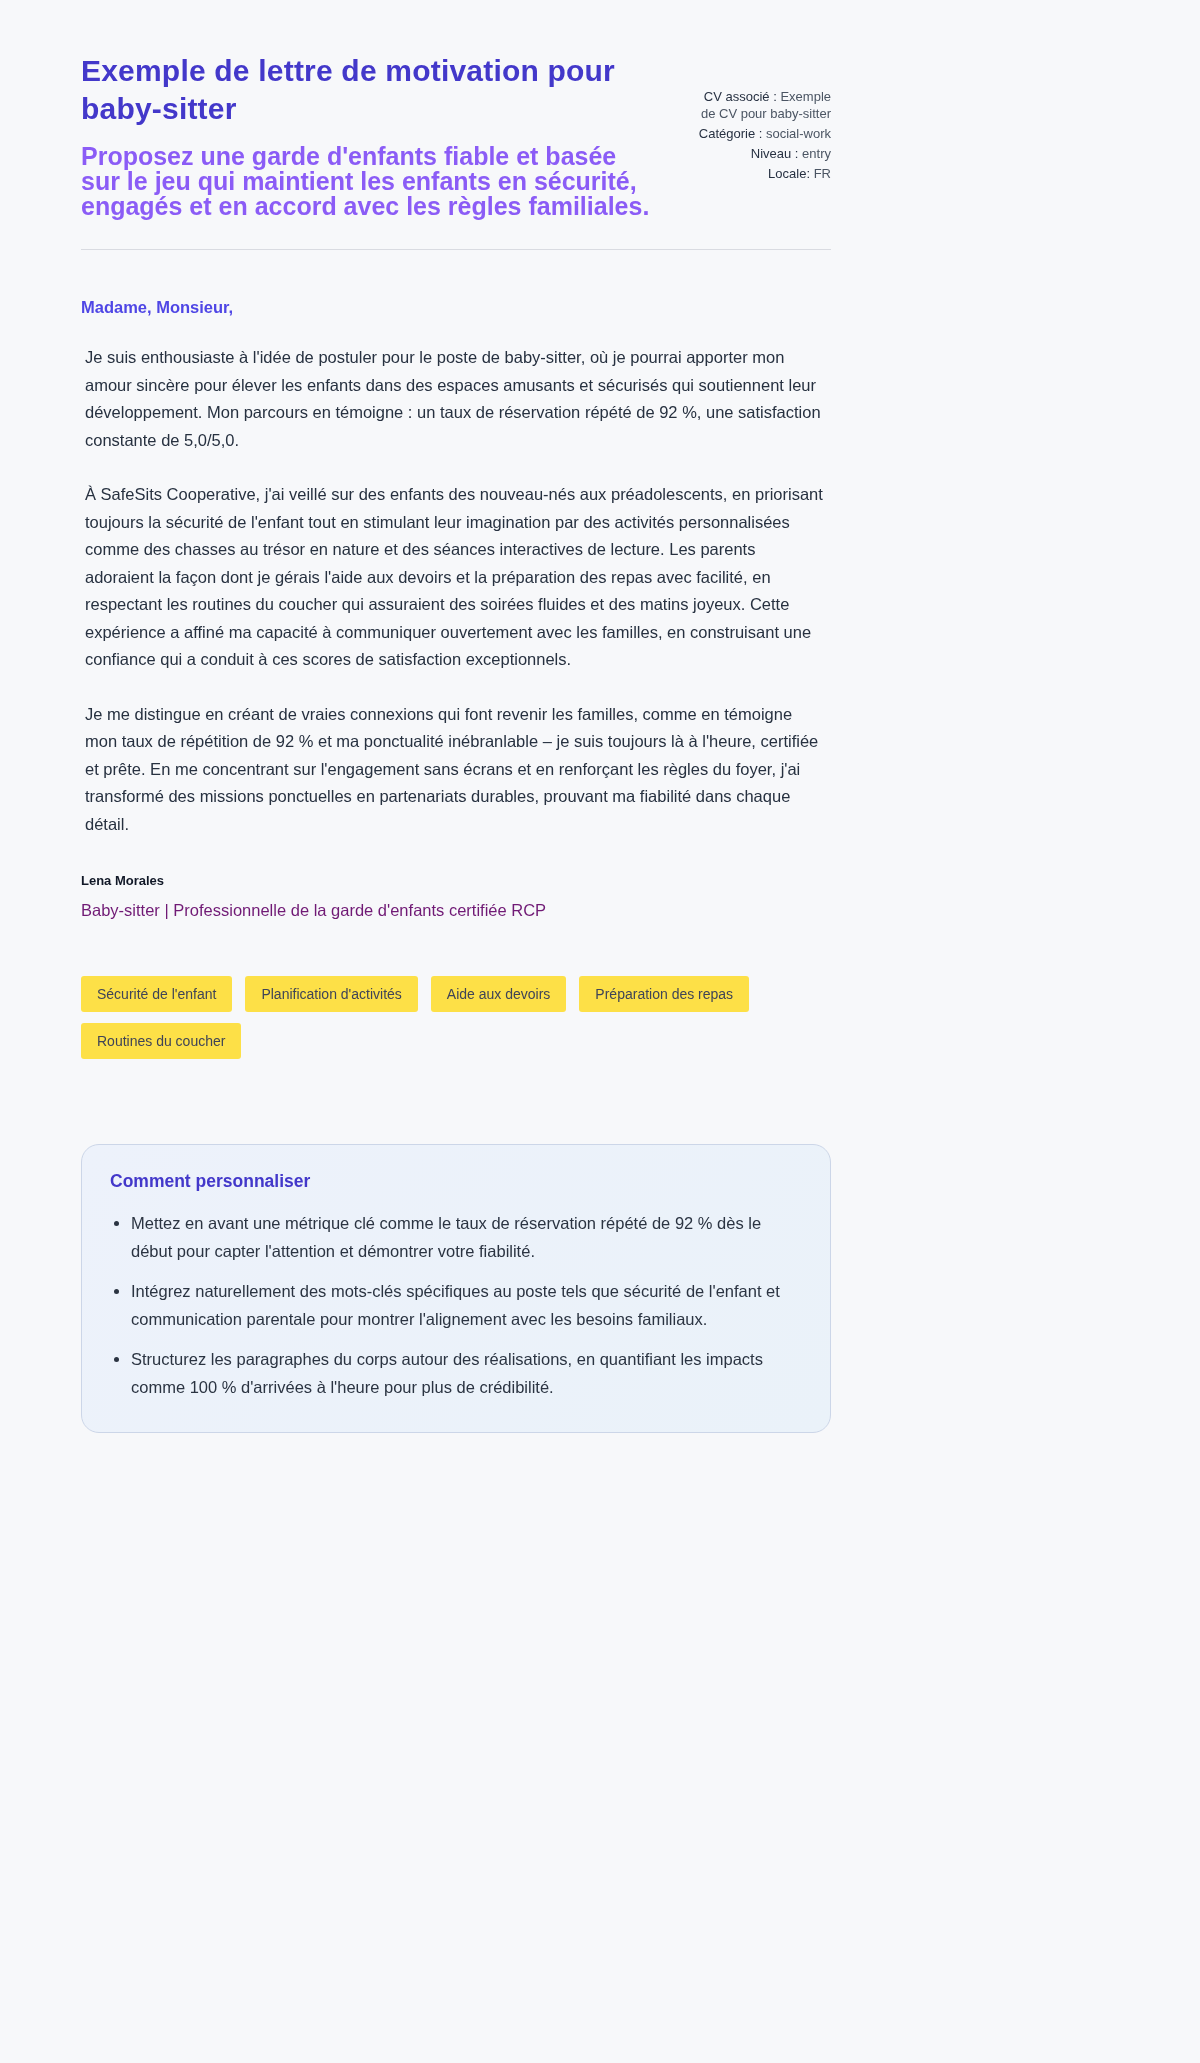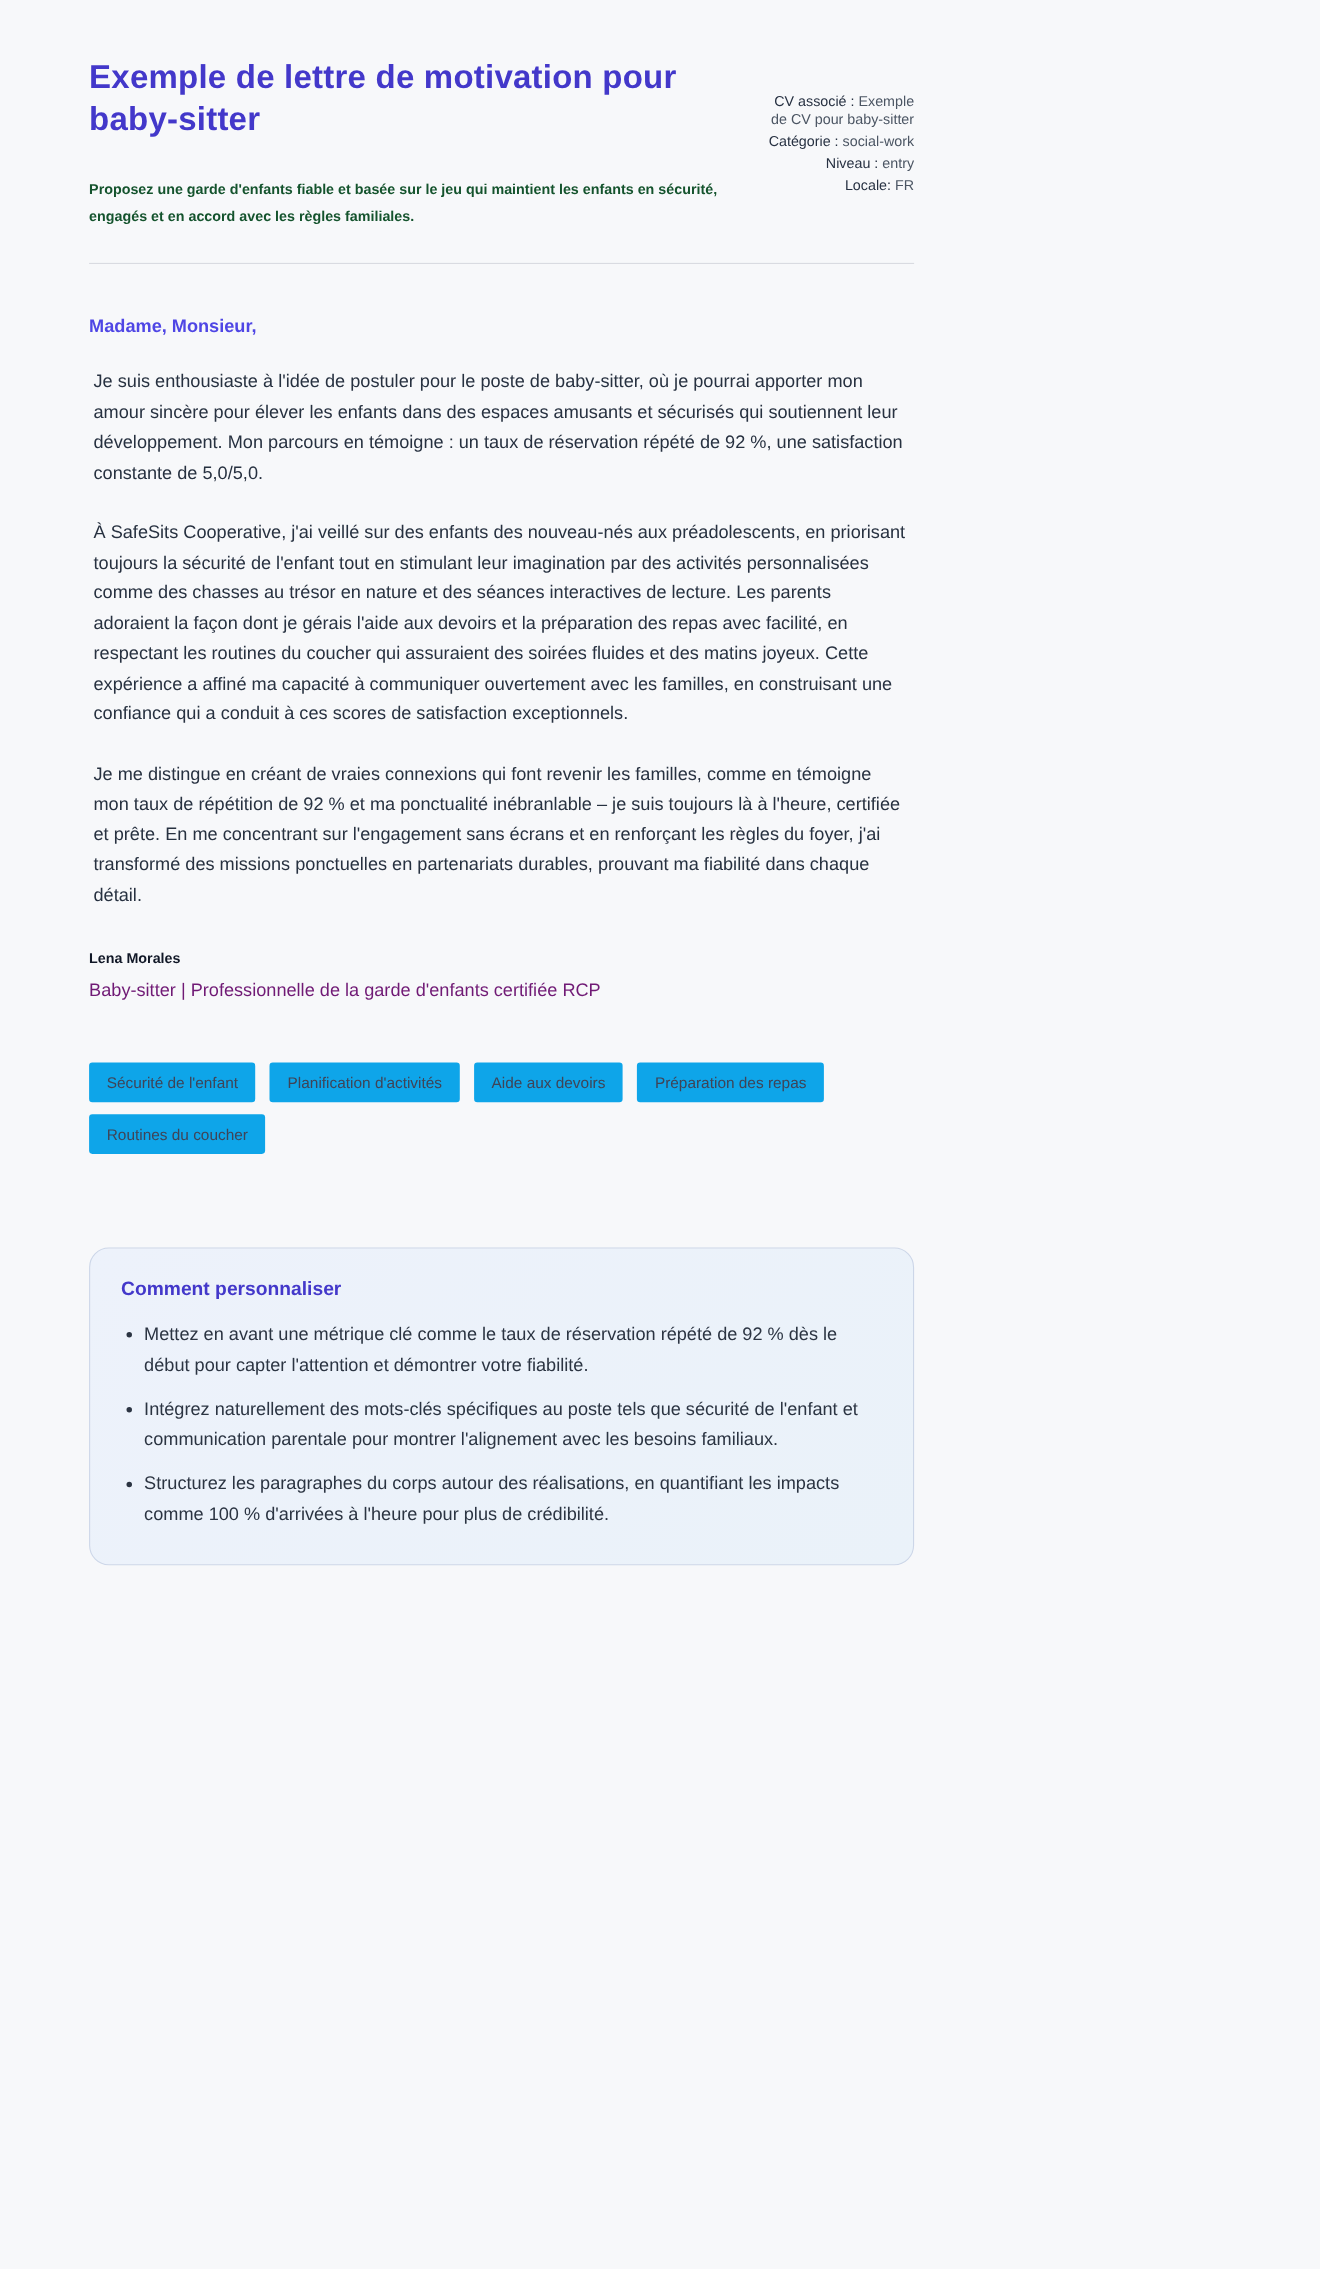--- a/index.html
+++ b/index.html
@@ -30,25 +30,25 @@
   }
   .page-title {
     margin: 0;
     font-size: 30px;
     line-height: 38px;
     font-weight: bold;
     color: #4338ca;
     letter-spacing: 0.2px;
   }
   .page-subtitle {
-    margin: 31px 0 0 0;
-    font-size: 13px;
+    margin: 16px 0 0 0;
+    font-size: 25px;
     line-height: 25px;
     font-weight: bold;
-    color: #14532d;
+    color: #8b5cf6;
   }
   .meta {
     width: 140px;
     text-align: right;
     font-size: 13px;
     line-height: 17px;
     color: #4b5563;
     padding-top: 2px;
   }
   .meta-row { margin-bottom: 3px; }
@@ -86,21 +86,21 @@
     color: #701a75;
   }
   
   .tags {
     margin-top: 56px;
     display: flex;
     flex-wrap: wrap;
     gap: 11px 13px;
   }
   .tag {
-    background: #0ea5e9;
+    background: #fde047;
     color: #3f4457;
     font-size: 14px;
     line-height: 14px;
     padding: 11px 16px;
     border-radius: 3px;
     white-space: nowrap;
   }
   
   .tips {
     margin-top: 85px;

